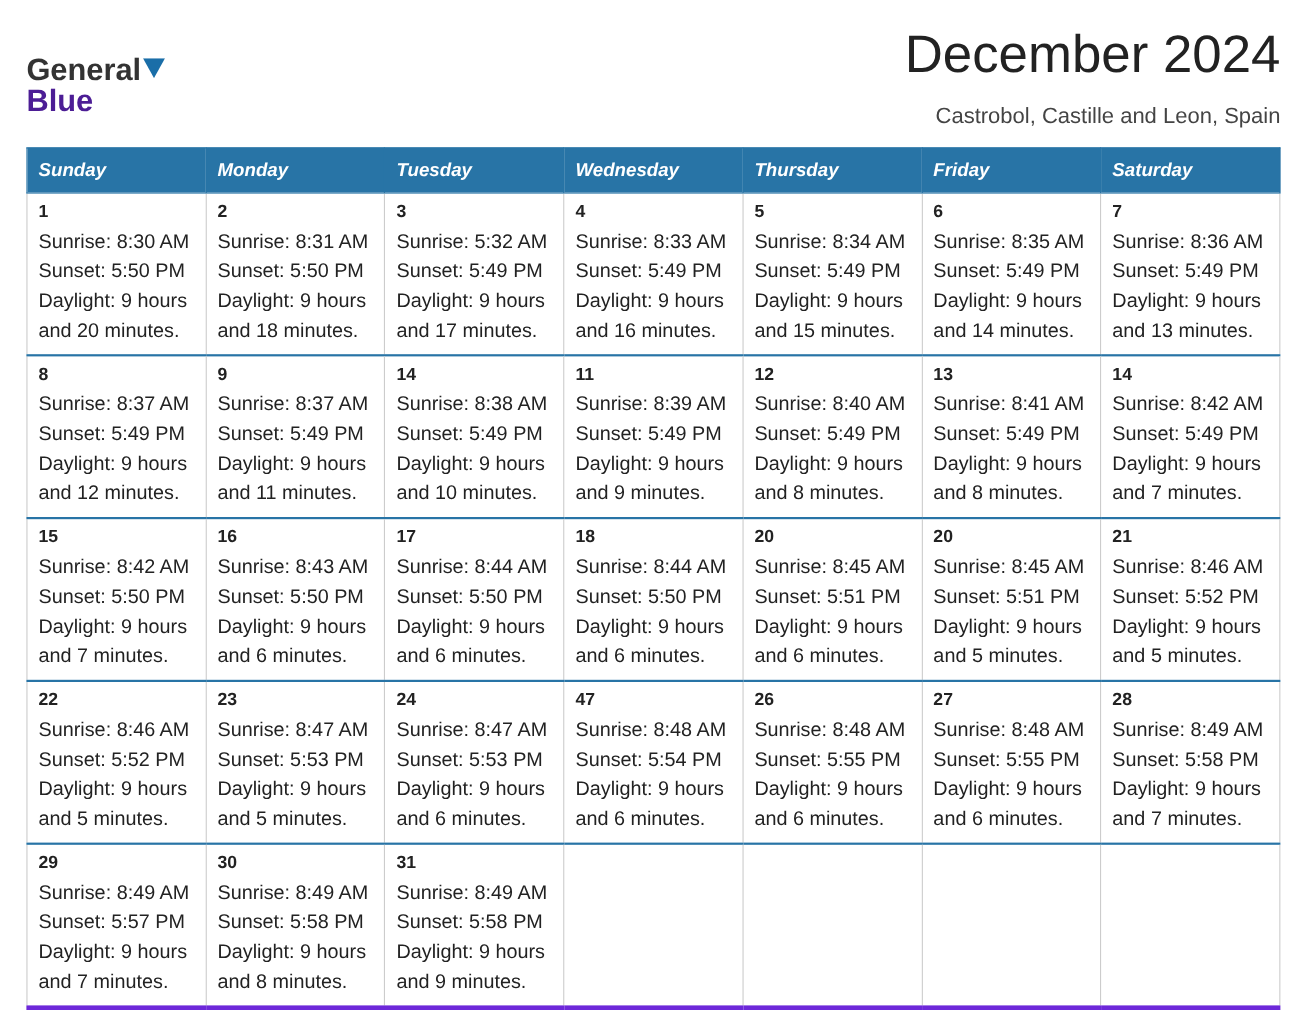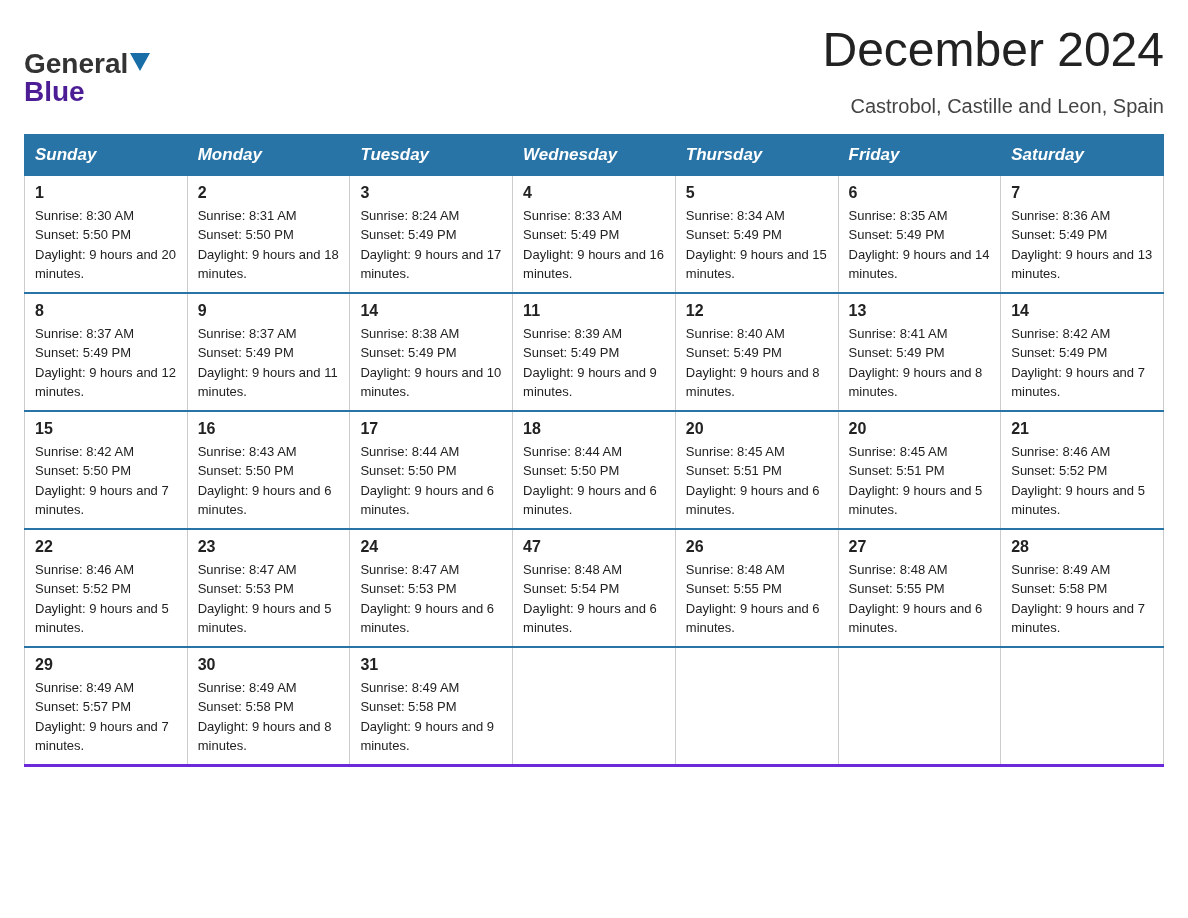--- a/index.html
+++ b/index.html
@@ -54,30 +54,30 @@
       vertical-align: top;
       padding: 8px 10px;
       border: 1px solid #ccc;
       border-bottom: 2px solid #2874a6;
       width: 14.28%;
       font-size: 13.5px;
       color: #222;
       min-height: 100px;
     }
     .calendar-table tr:last-child td {
-      border-bottom: 3px solid #6d28d9;
+      border-bottom: 5px solid #6d28d9;
     }
     .day-number {
       font-size: 16px;
       font-weight: bold;
       display: block;
       margin-bottom: 4px;
     }
     .day-info {
-      font-size: 13px;
+      font-size: 18px;
       line-height: 1.5;
       color: #222;
     }
     .empty-cell {
       background: #fff;
     }
     .logo-text-general {
       font-size: 28px;
       font-weight: bold;
       color: #333;
@@ -146,21 +146,21 @@
         <span class="day-number">2</span>
         <div class="day-info">
           <span>Sunrise: 8:31 AM</span><br>
           <span>Sunset: 5:50 PM</span><br>
           <span>Daylight: 9 hours and 18 minutes.</span>
         </div>
       </td>
         <td>
         <span class="day-number">3</span>
         <div class="day-info">
-          <span>Sunrise: 8:24 AM</span><br>
+          <span>Sunrise: 5:32 AM</span><br>
           <span>Sunset: 5:49 PM</span><br>
           <span>Daylight: 9 hours and 17 minutes.</span>
         </div>
       </td>
         <td>
         <span class="day-number">4</span>
         <div class="day-info">
           <span>Sunrise: 8:33 AM</span><br>
           <span>Sunset: 5:49 PM</span><br>
           <span>Daylight: 9 hours and 16 minutes.</span>

